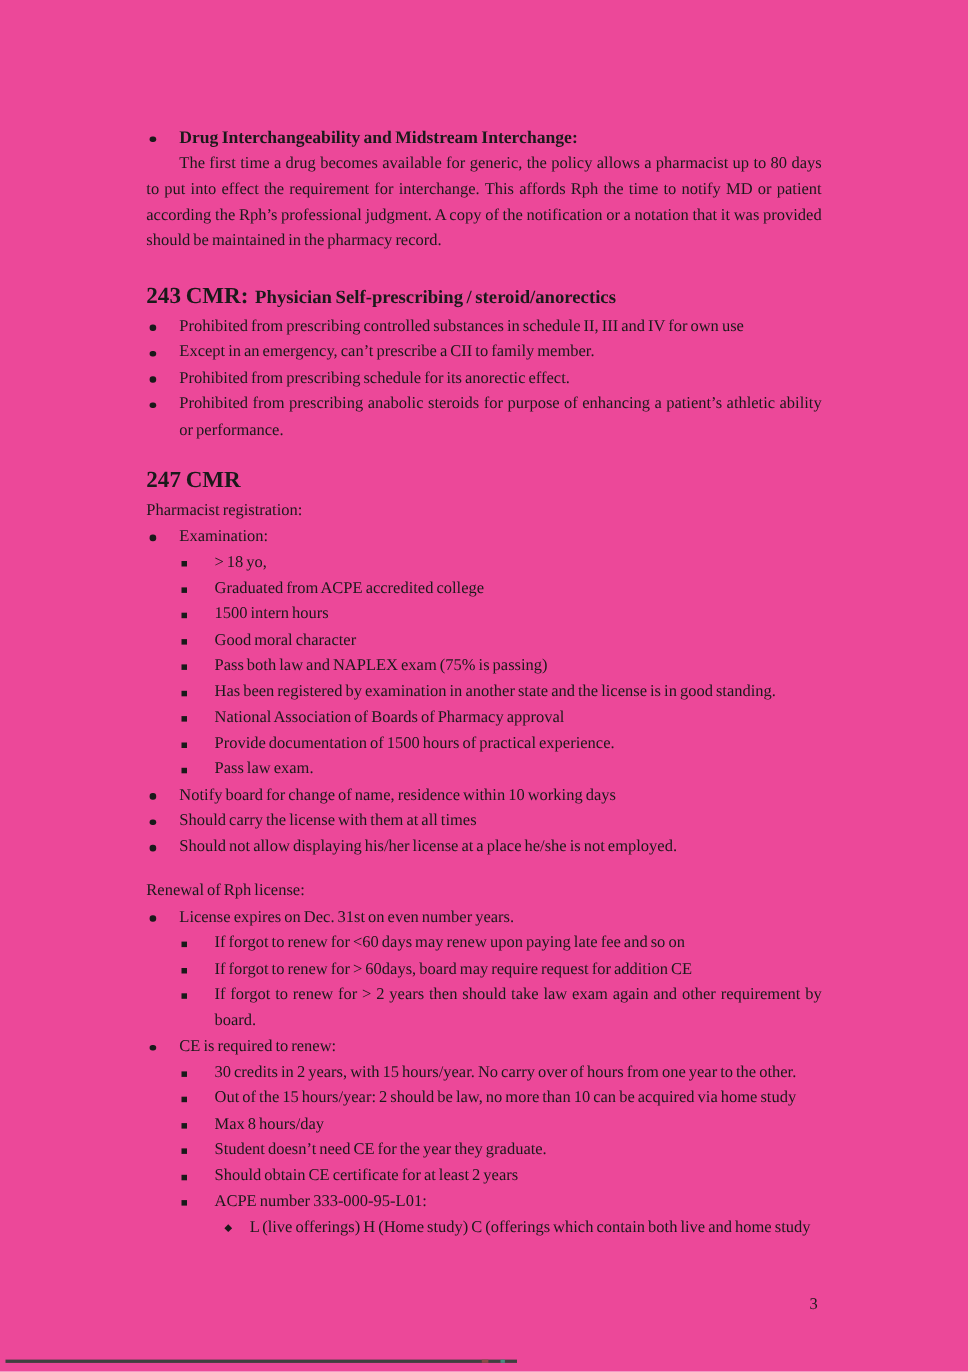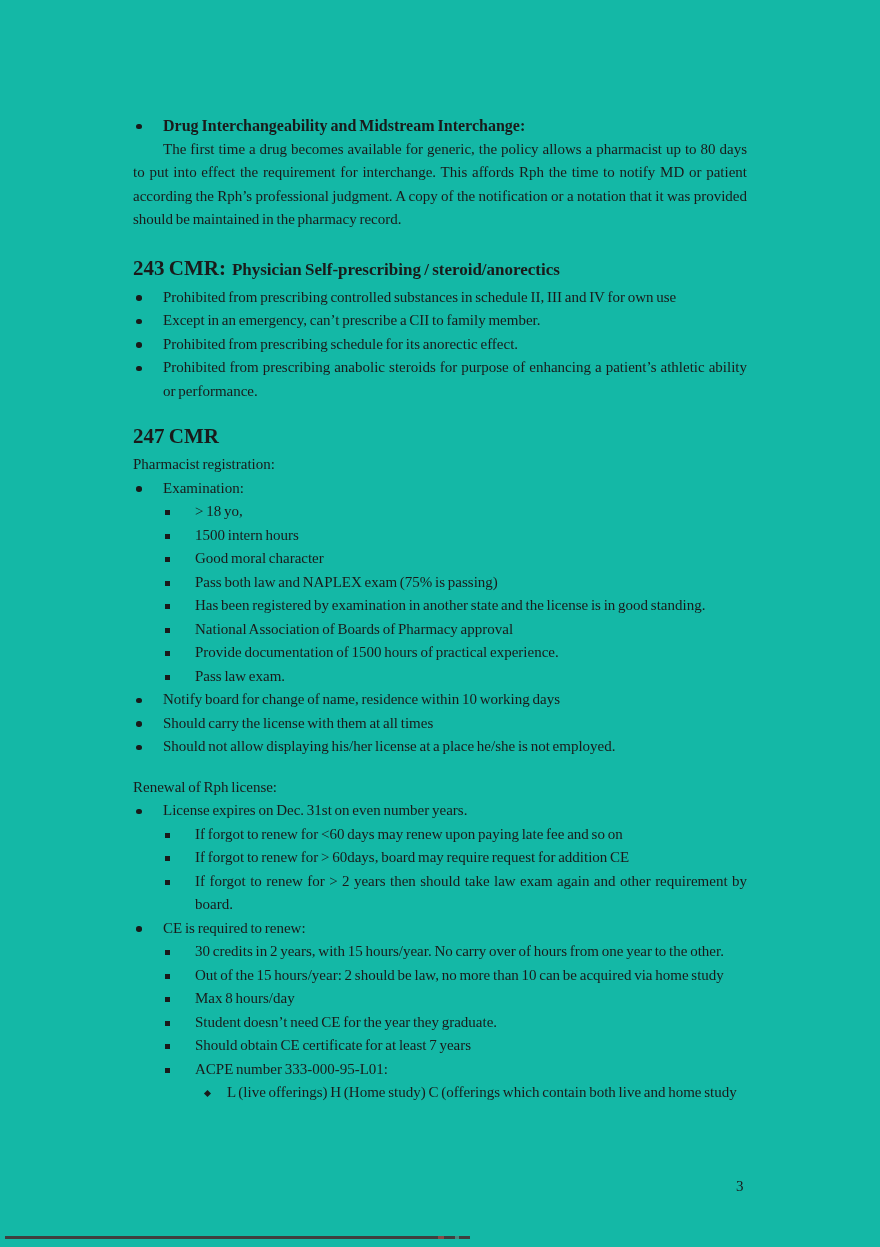--- a/index.html
+++ b/index.html
@@ -1,21 +1,21 @@
 <!DOCTYPE html>
 <html><head>
 <meta charset="utf-8">
 <style>
   * { box-sizing: border-box; }
   html, body { margin: 0; padding: 0; background: #ffffff; }
   .page {
     position: relative;
     width: 880px;
     height: 1247px;
-    background: #14b8a6;
+    background: #ec4899;
     overflow: hidden;
     font-family: "Liberation Serif", "DejaVu Serif", serif;
     color: #1a1a1a;
   }
   .content {
     position: absolute;
     left: 133px;
     top: 114px;
     width: 614px;
     font-size: 15px;
@@ -106,20 +106,24 @@
     <div class="li l1">
       <span class="marker"></span>
       <span class="text nw">Examination:</span>
     </div>
     <div class="li l2">
       <span class="marker"></span>
       <span class="text nw">&gt; 18 yo,</span>
     </div>
     <div class="li l2">
       <span class="marker"></span>
+      <span class="text nw">Graduated from ACPE accredited college</span>
+    </div>
+    <div class="li l2">
+      <span class="marker"></span>
       <span class="text nw">1500 intern hours</span>
     </div>
     <div class="li l2">
       <span class="marker"></span>
       <span class="text nw">Good moral character</span>
     </div>
     <div class="li l2">
       <span class="marker"></span>
       <span class="text nw">Pass both law and NAPLEX exam (75% is passing)</span>
     </div>
@@ -190,21 +194,21 @@
     <div class="li l2">
       <span class="marker"></span>
       <span class="text nw">Max 8 hours/day</span>
     </div>
     <div class="li l2">
       <span class="marker"></span>
       <span class="text nw">Student doesn’t need CE for the year they graduate.</span>
     </div>
     <div class="li l2">
       <span class="marker"></span>
-      <span class="text nw">Should obtain CE certificate for at least 7 years</span>
+      <span class="text nw">Should obtain CE certificate for at least 2 years</span>
     </div>
     <div class="li l2">
       <span class="marker"></span>
       <span class="text nw">ACPE number 333-000-95-L01:</span>
     </div>
     <div class="li l3">
       <span class="marker"></span>
       <span class="text nw">L (live offerings) H (Home study) C (offerings which contain both live and home study</span>
     </div>
 

